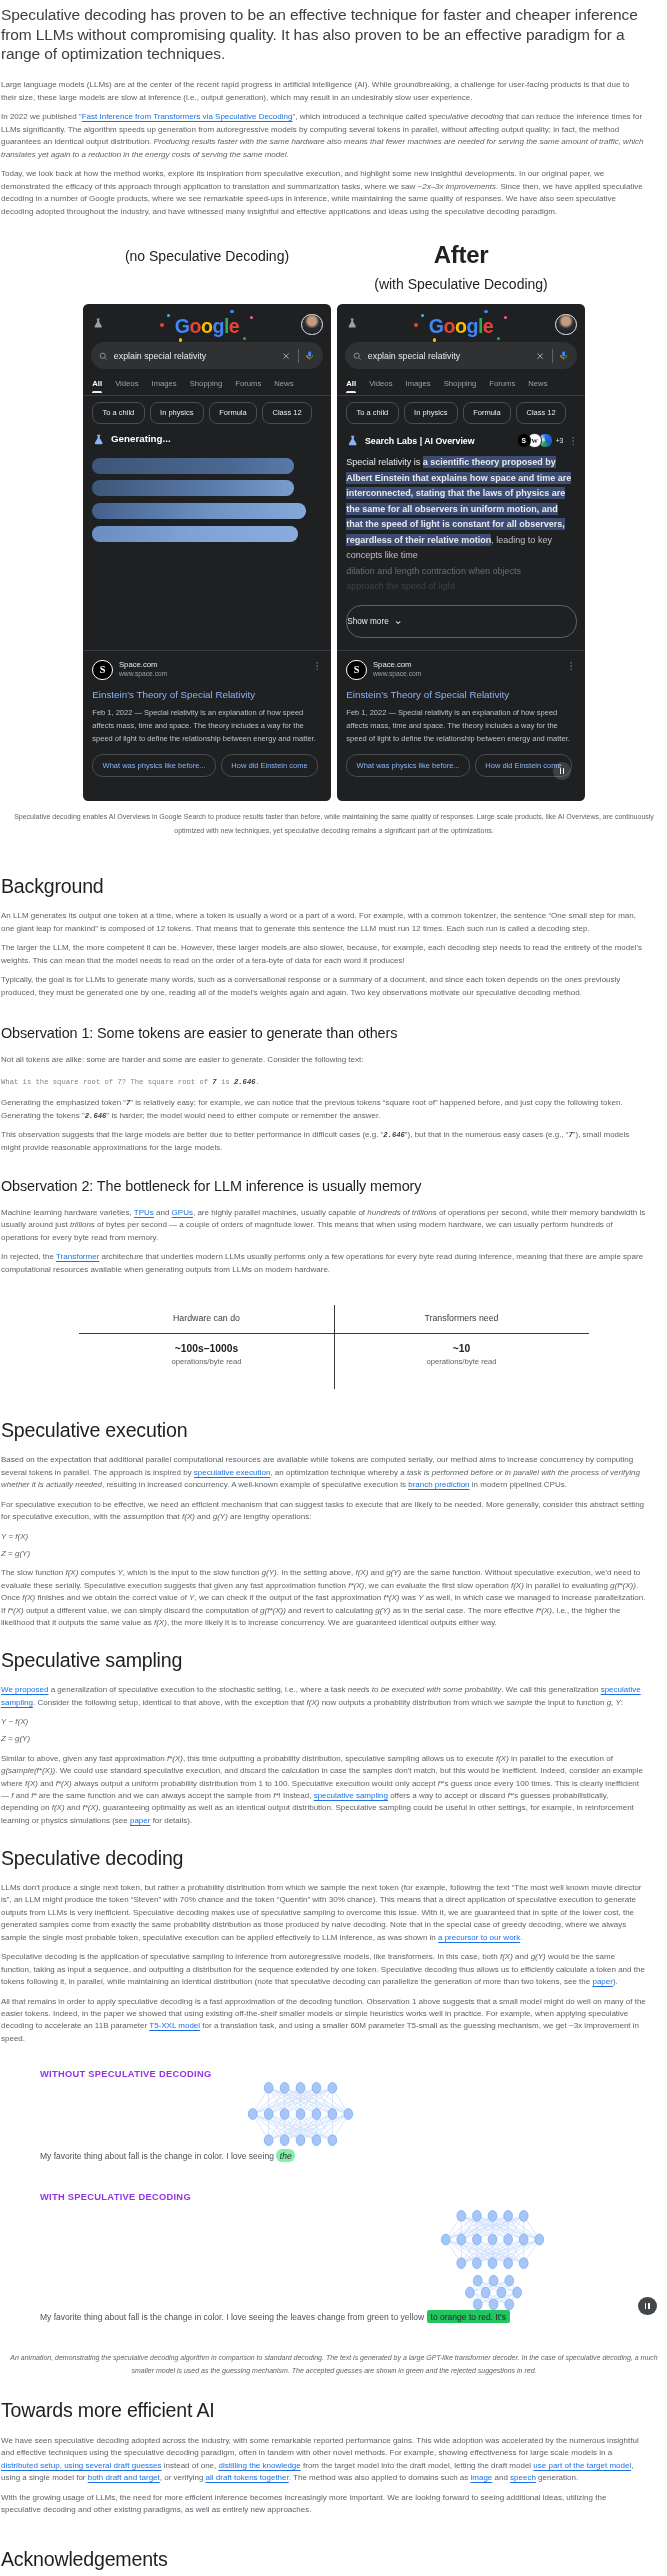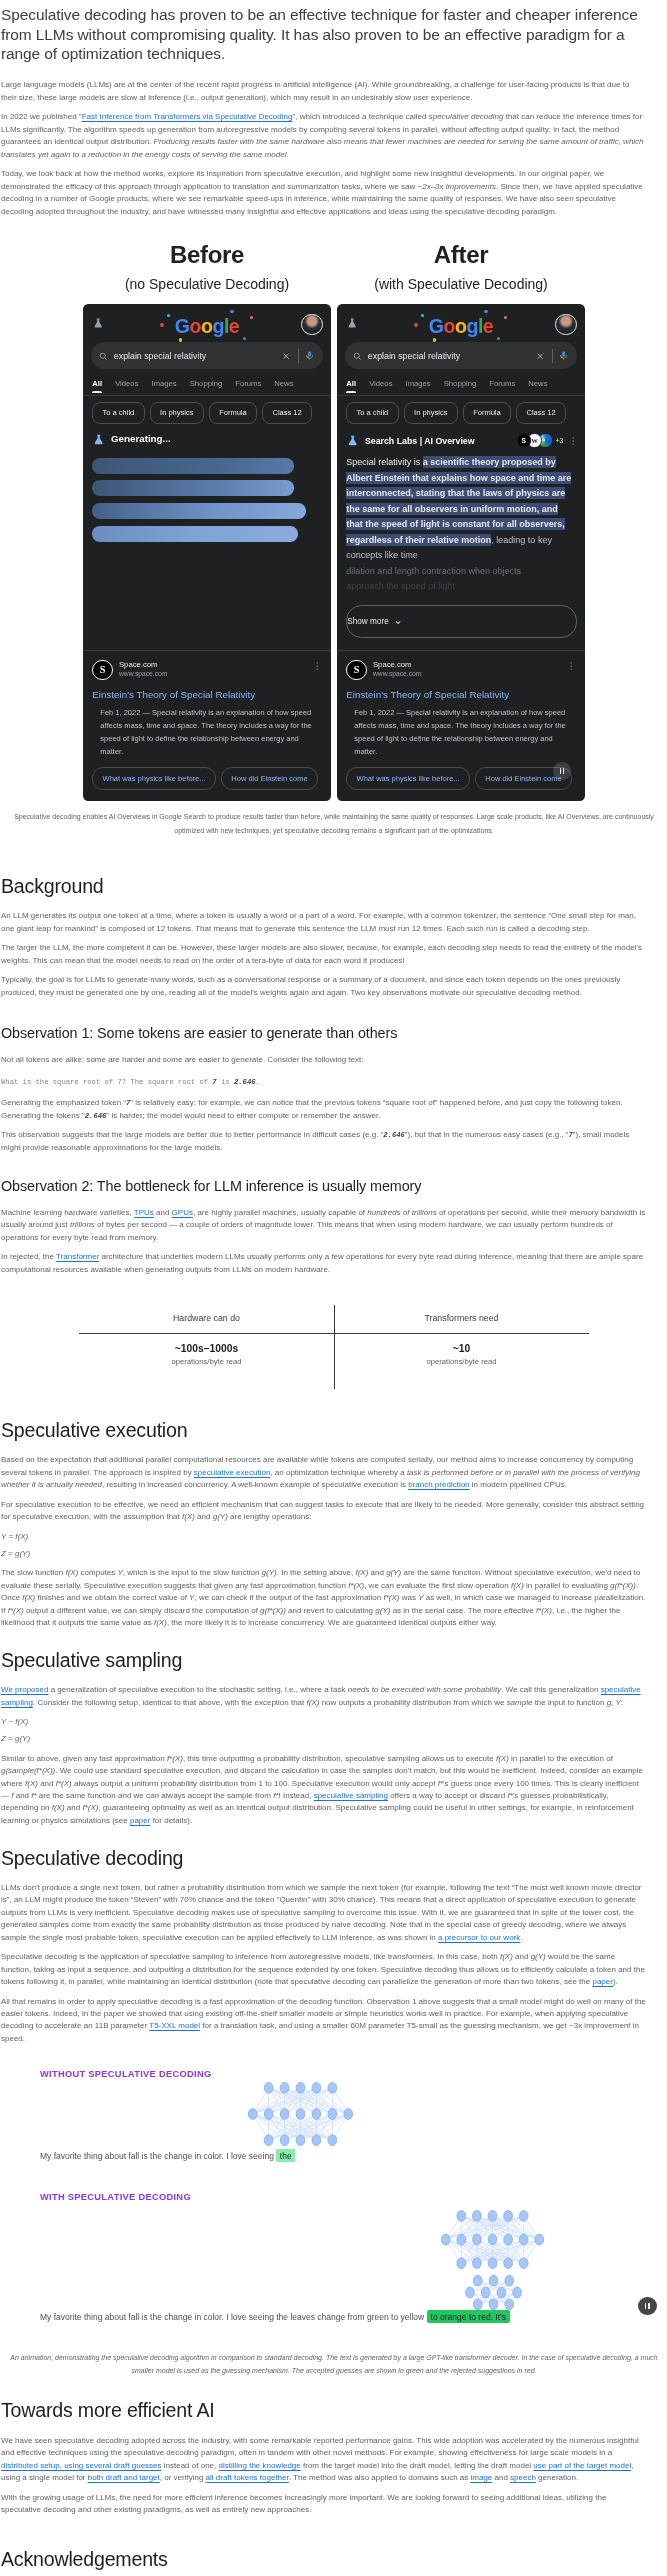--- a/index.html
+++ b/index.html
@@ -48,59 +48,58 @@
   .ai-f1{color:#bdc1c6;}
   .ai-f2{color:#9aa0a6;opacity:.6;}
   .ai-f3{color:#9aa0a6;opacity:.25;}
   .showmore{position:absolute;top:301px;left:9.3px;right:8.2px;height:31px;border:0.5px solid #5f6368;border-radius:15.5px;display:flex;align-items:center;gap:4.1px;font-size:8.2px;color:#e8eaed;}
   .result{position:absolute;top:346px;left:0;right:0;border-top:0.5px solid #393c40;padding:8.2px 9.3px 0;box-sizing:border-box;}
   .srcrow{display:flex;align-items:flex-start;}
   .slogo{width:18.5px;height:18.5px;border-radius:50%;background:#000;border:1px solid #fff;color:#fff;font-family:"Liberation Serif",serif;font-weight:700;font-size:10.3px;display:flex;align-items:center;justify-content:center;margin-right:6.2px;flex:none;}
   .srcname{font-size:7.7px;color:#e8eaed;line-height:9.8px;}
   .srcurl{font-size:6.7px;color:#9aa0a6;line-height:9.3px;}
   .rtitle{color:#8ab4f8;font-size:9.8px;margin-top:9.3px;}
-  .rsnip{color:#bdc1c6;font-size:7.5px;line-height:13px;margin-top:5.2px;margin-left:8px;}
+  .rsnip{color:#bdc1c6;font-size:7.5px;line-height:13px;margin-top:5.2px;}
   .rchips{display:flex;gap:5.2px;margin-top:9.3px;overflow:hidden;white-space:nowrap;}
   .rchip{border:0.5px solid #4a4d51;border-radius:10.8px;height:21.6px;line-height:21.6px;padding:0 9.3px;font-size:7.5px;color:#8ab4f8;flex:none;}
   .pausemini{position:absolute;right:14.4px;top:458px;width:17.5px;height:17.5px;border-radius:50%;background:rgba(255,255,255,.14);display:flex;align-items:center;justify-content:center;gap:1.5px;}
   .pausemini i,.pausebig i{display:block;width:1.5px;height:6.2px;background:#fff;border-radius:0.5px;}
   .figcap{position:absolute;top:577px;left:0;right:0;text-align:center;font-size:7px;line-height:14px;color:#5f6368;padding:0 4.1px;}
   
   .opstable{position:relative;width:510px;margin:29px auto 0;height:90px;}
   .opstable .cols{display:flex;}
   .opstable .col{flex:1;text-align:center;padding-top:8.2px;}
   .opstable .th{font-size:8.8px;color:#3c4043;}
   .opstable .val{font-size:10.3px;font-weight:700;color:#202124;margin-top:19.6px;}
   .opstable .unit{font-size:7.7px;color:#5f6368;margin-top:3.1px;}
   .opstable .hline{position:absolute;top:28px;left:0;right:0;height:1px;background:#37383a;}
   .opstable .vline{position:absolute;top:0;bottom:6.2px;left:50%;width:0.8px;background:#37383a;}
   
   .animwrap{position:relative;height:282px;margin-top:18.5px;}
   .purple-label{position:absolute;left:40px;font-size:9.3px;font-weight:700;letter-spacing:0.3px;color:#9334e6;}
   svg.net line{stroke:#cdddfb;stroke-width:1.5;}
   svg.net ellipse{fill:#a6c6f9;stroke:#7dabf2;stroke-width:1.5;}
   .anim-sentence{position:absolute;left:40px;font-size:8.5px;color:#4d5156;white-space:nowrap;}
-  .tok-green{background:#86efac;color:#24292e;padding:1.5px 3.6px;border-radius:1px;}
+  .tok-green{background:#86efac;color:#24292e;padding:1.5px 3.6px;border-radius:6px;font-style:italic;}
   .tok-red{background:#22c55e;color:#24292e;padding:1.5px 4.1px;border-radius:2.1px;}
   .pausebig{position:absolute;left:638px;top:233px;width:18.5px;height:18.5px;border-radius:50%;background:#44474a;display:flex;align-items:center;justify-content:center;gap:2.1px;}
   .animcap{text-align:center;font-style:italic;font-size:7px;line-height:13.4px;color:#5f6368;margin:5.2px 10.3px 0;}
 </style>
 </head>
 <body>
 
 <div id="page">
 
   <div class="hero">Speculative decoding has proven to be an effective technique for faster and cheaper inference from LLMs without compromising quality. It has also proven to be an effective paradigm for a range of optimization techniques.</div>
   <p class="p"><span>Large language models (LLMs) are at the center of the recent rapid progress in artificial intelligence (AI). While groundbreaking, a challenge for user-facing products is that due to their size, these large models are slow at inference (i.e., output generation), which may result in an undesirably slow user experience.</span></p>
   <p class="p"><span>In 2022 we published "</span><a class="seg-link" href="#">Fast Inference from Transformers via Speculative Decoding</a><span>", which introduced a technique called </span><span class="seg-i">speculative decoding</span><span> that can reduce the inference times for LLMs significantly. The algorithm speeds up generation from autoregressive models by computing several tokens in parallel, without affecting output quality; in fact, the method guarantees an identical output distribution. </span><span class="seg-i">Producing results faster with the same hardware also means that fewer machines are needed for serving the same amount of traffic, which translates yet again to a reduction in the energy costs of serving the same model.</span></p>
   <p class="p"><span>Today, we look back at how the method works, explore its inspiration from speculative execution, and highlight some new insightful developments. In our original paper, we demonstrated the efficacy of this approach through application to translation and summarization tasks, where we saw </span><span class="seg-i">~2x–3x improvements</span><span>. Since then, we have applied speculative decoding in a number of Google products, where we see remarkable speed-ups in inference, while maintaining the same quality of responses. We have also seen speculative decoding adopted throughout the industry, and have witnessed many insightful and effective applications and ideas using the speculative decoding paradigm.</span></p>
 
   <div class="figure1">
     <div class="ba-head" style="left:83px">
-      <div class="ba-title">Before</div>
       <div class="ba-sub">(no Speculative Decoding)</div>
     </div>
     <div class="ba-head" style="left:337px">
       <div class="ba-title">After</div>
       <div class="ba-sub">(with Speculative Decoding)</div>
     </div>
 
     <div class="phone" style="left:83px">
       <div class="ph-head">
         <svg class="flask-gray" viewBox="0 0 24 24">

